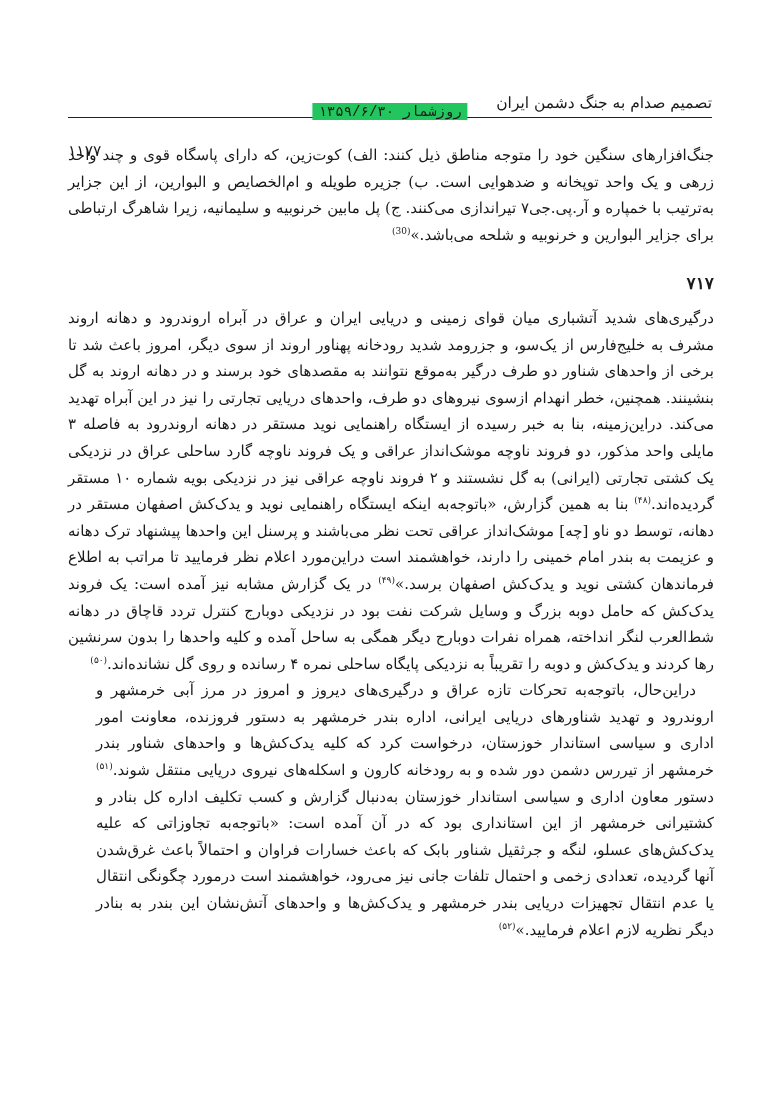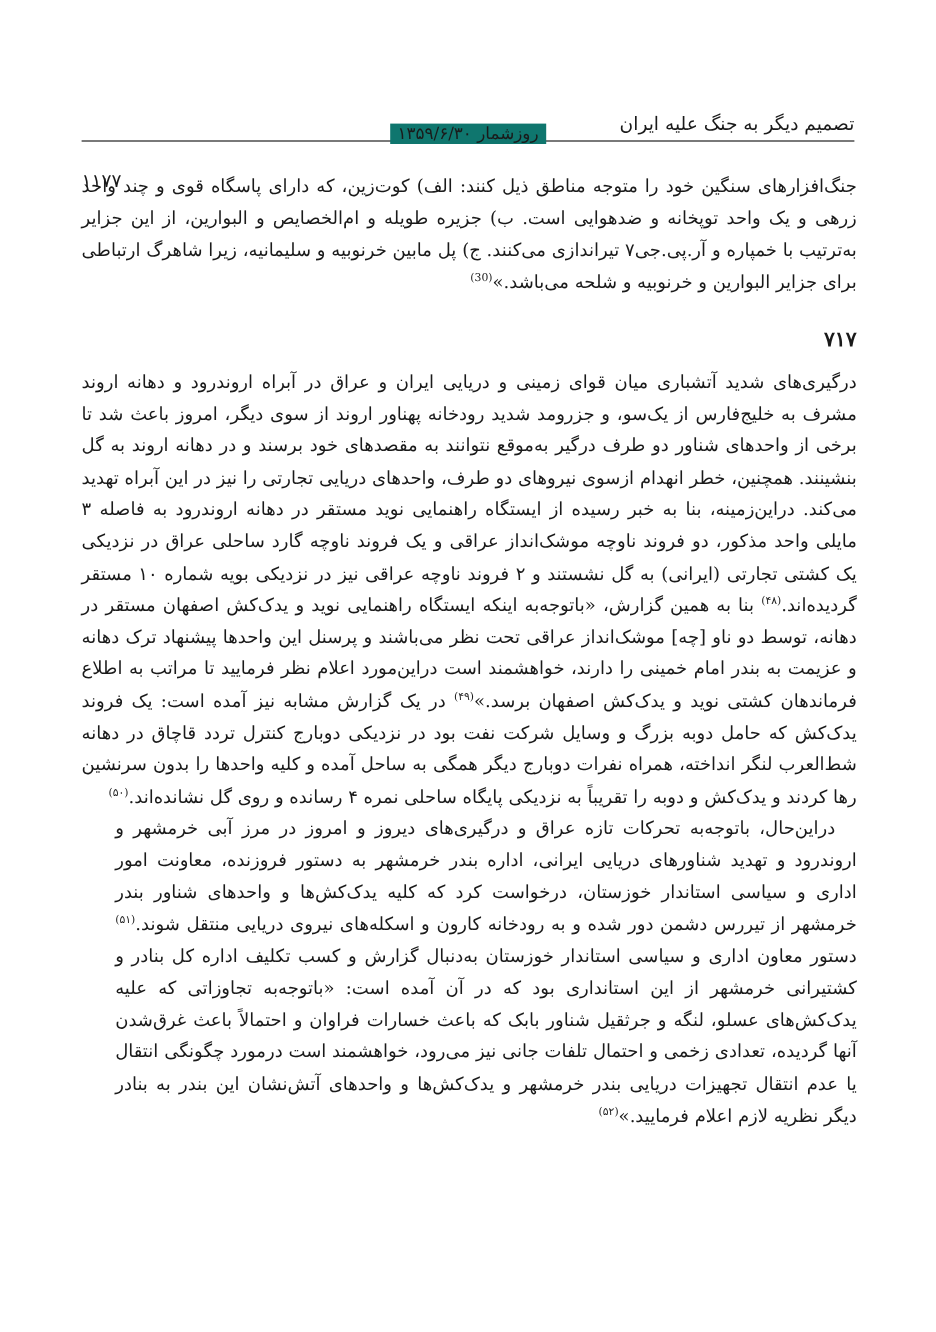--- a/index.html
+++ b/index.html
@@ -13,42 +13,42 @@
     direction: rtl;
   }
   .header .book-title {
     position: absolute; right: 0; top: 2px; font-size: 15.5px;
   }
   .header .page-number {
     position: absolute; left: 0; top: 2px; font-size: 15.5px; margin-top: 48px;
   }
   .header .daily-label {
     position: absolute; left: 50%; transform: translateX(-50%); top: 11px;
-    font-size: 14px; background: #0f766e; padding: 0 6px; white-space: nowrap;
+    font-size: 14px; background: #22c55e; padding: 0 6px; white-space: nowrap; font-family: Liberation Mono, monospace;
   }
   .header .rule {
     position: absolute; left: 0; right: 0; top: 25px; border-top: 1.5px solid #222;
   }
   .body-text {
     position: absolute; left: 68px; right: 66px; top: 142px;
     direction: rtl; text-align: justify; text-align-last: right;
     font-size: 15px; line-height: 26.6px;
   }
   .body-text p { margin: 0; }
   .body-text p.indent { text-indent: 18px; margin-left: 28px; }
   .section-number {
     font-weight: bold; font-size: 17px; margin: 22px 0 8px 0;
   }
   sup { font-size: 9px; vertical-align: super; line-height: 0; }
 </style>
 </head>
 <body>
 
 <div class="header">
-  <span class="book-title">تصمیم دیگر به جنگ علیه ایران</span>
+  <span class="book-title">تصمیم صدام به جنگ دشمن ایران</span>
   <div class="rule"></div>
   <span class="daily-label">روزشمار ۱۳۵۹/۶/۳۰</span>
   <span class="page-number">۱۱۷۷</span>
 </div>
 
 <div class="body-text">
   <p>
     <span>جنگ‌افزارهای سنگین خود را متوجه مناطق ذیل کنند: الف) کوت‌زین، که دارای پاسگاه قوی و چند واحد زرهی و یک واحد توپخانه و ضدهوایی است. ب) جزیره طویله و ام‌الخصایص و البوارین، از این جزایر به‌ترتیب با خمپاره و آر.پی.جی۷ تیراندازی می‌کنند. ج) پل مابین خرنوبیه و سلیمانیه، زیرا شاهرگ ارتباطی برای جزایر البوارین و خرنوبیه و شلحه می‌باشد.»</span><sup>(30)</sup>
   </p>
 

